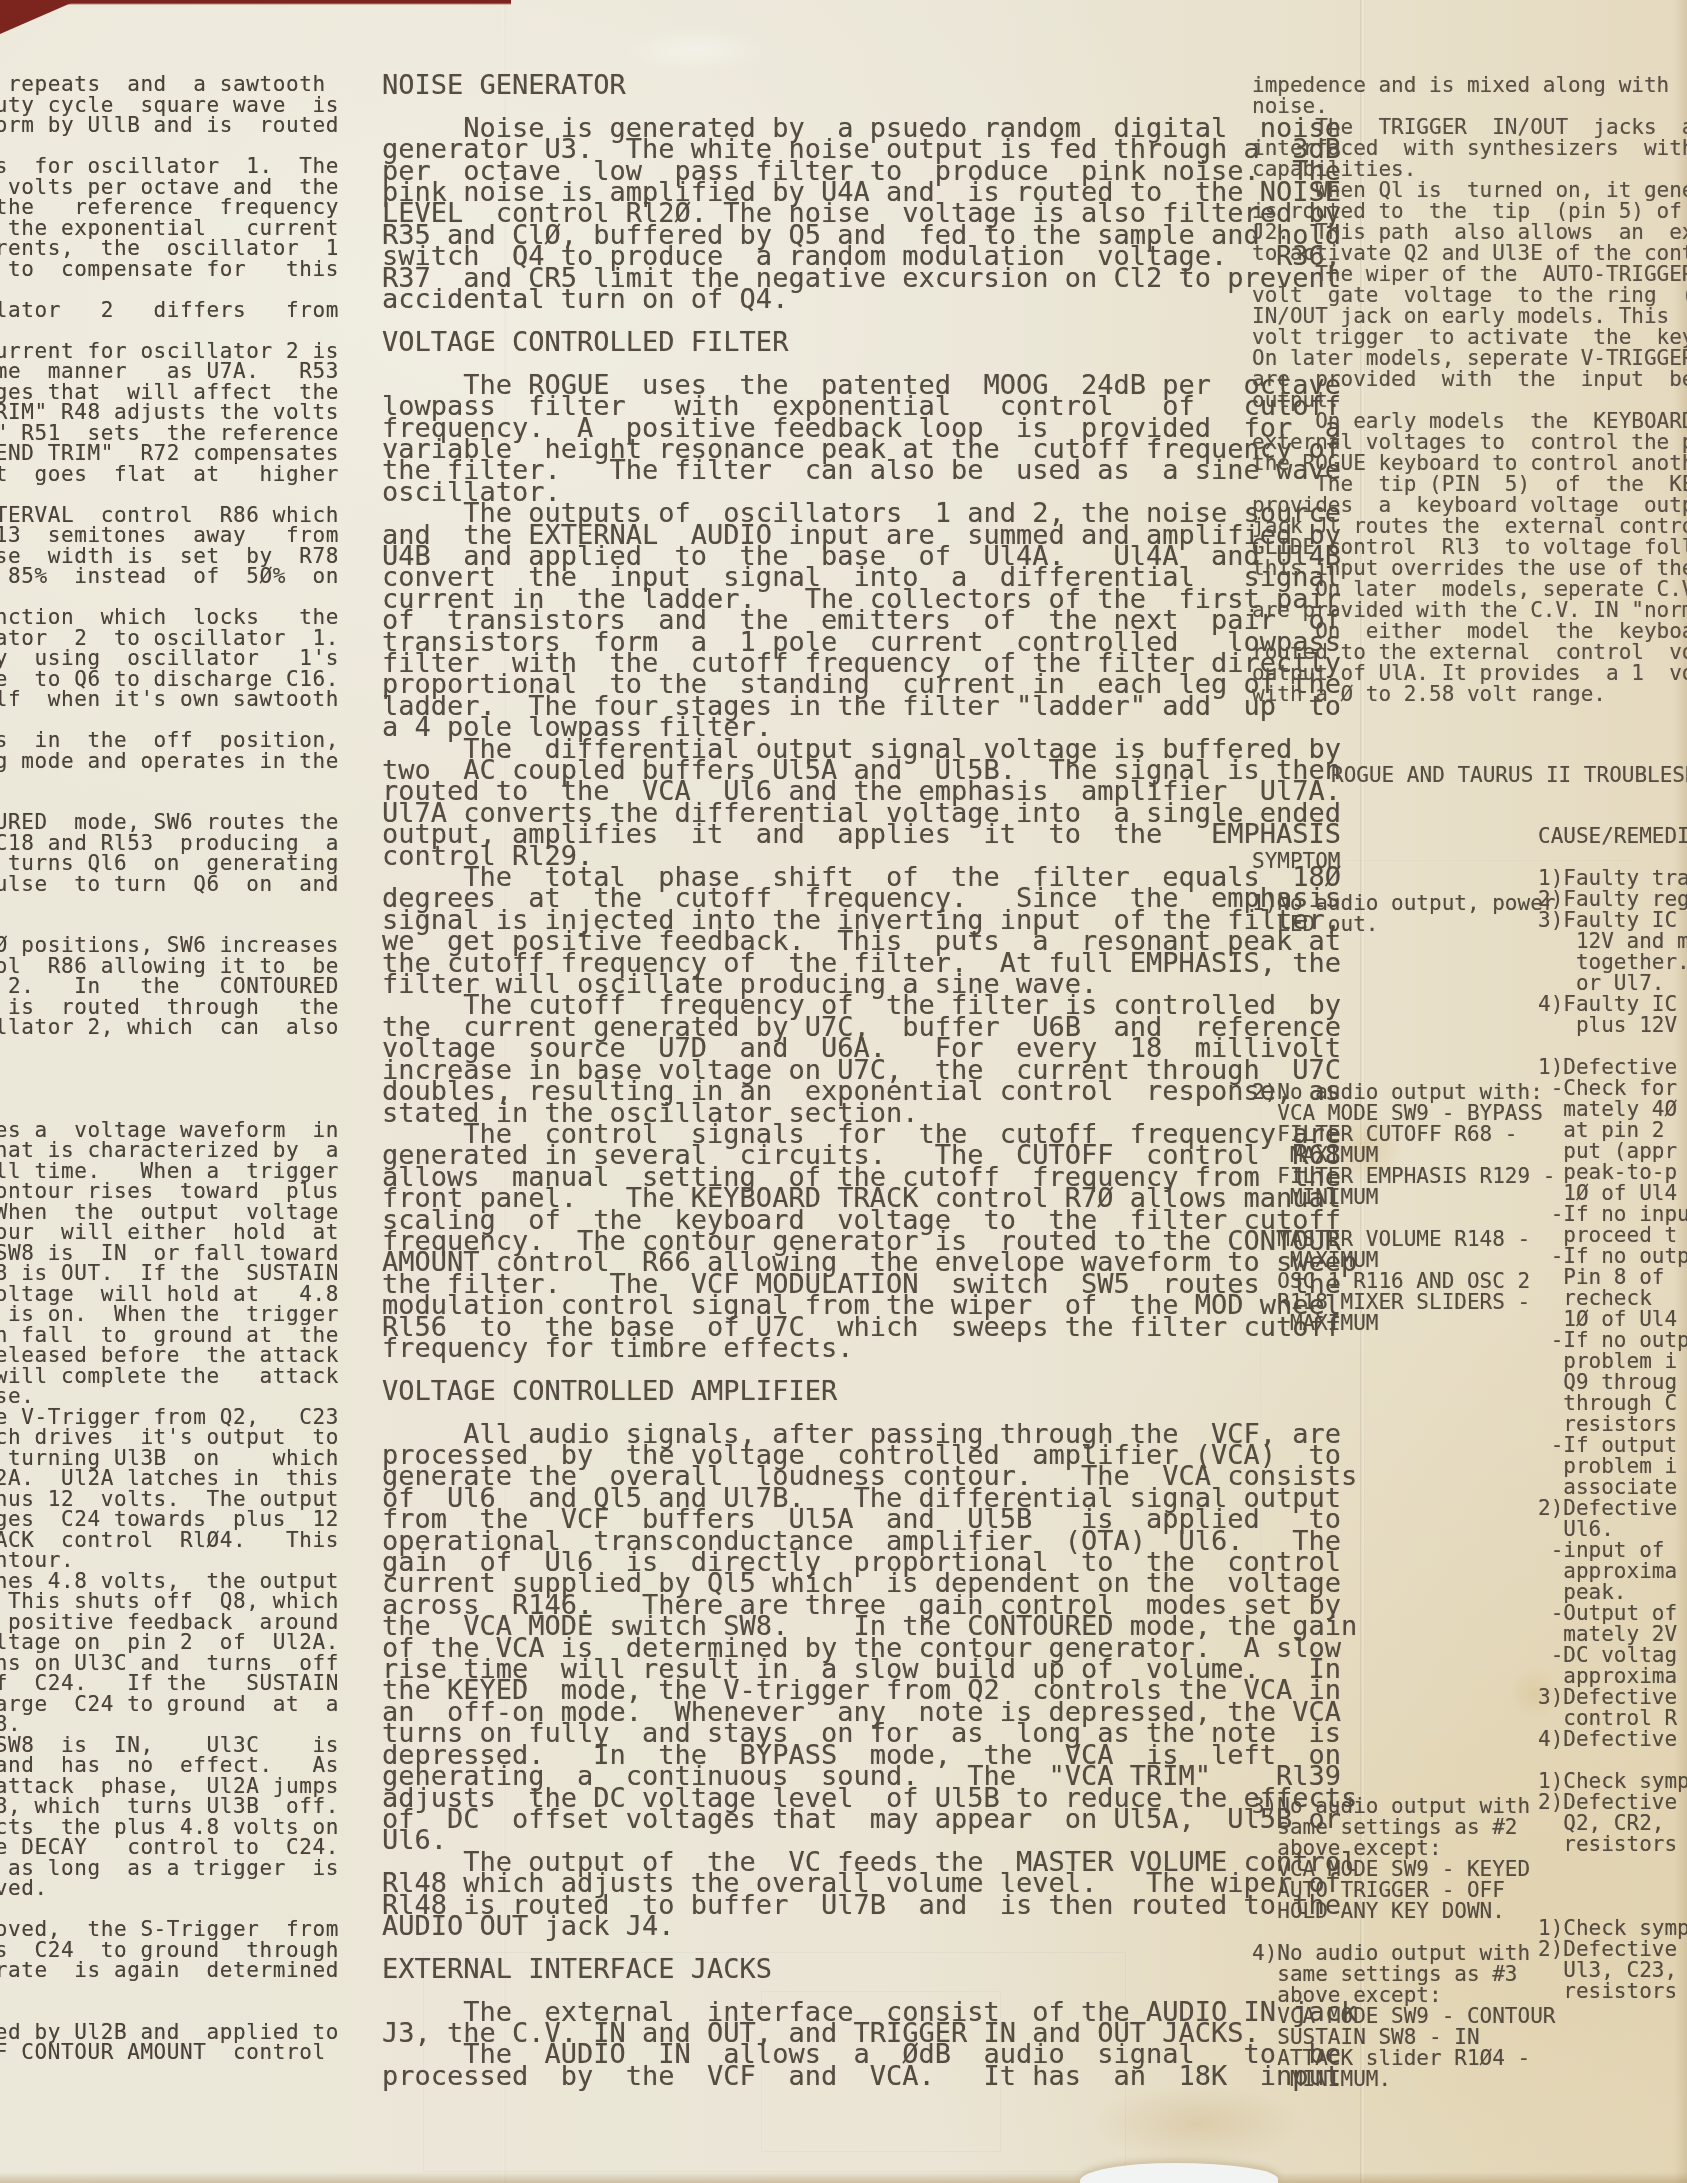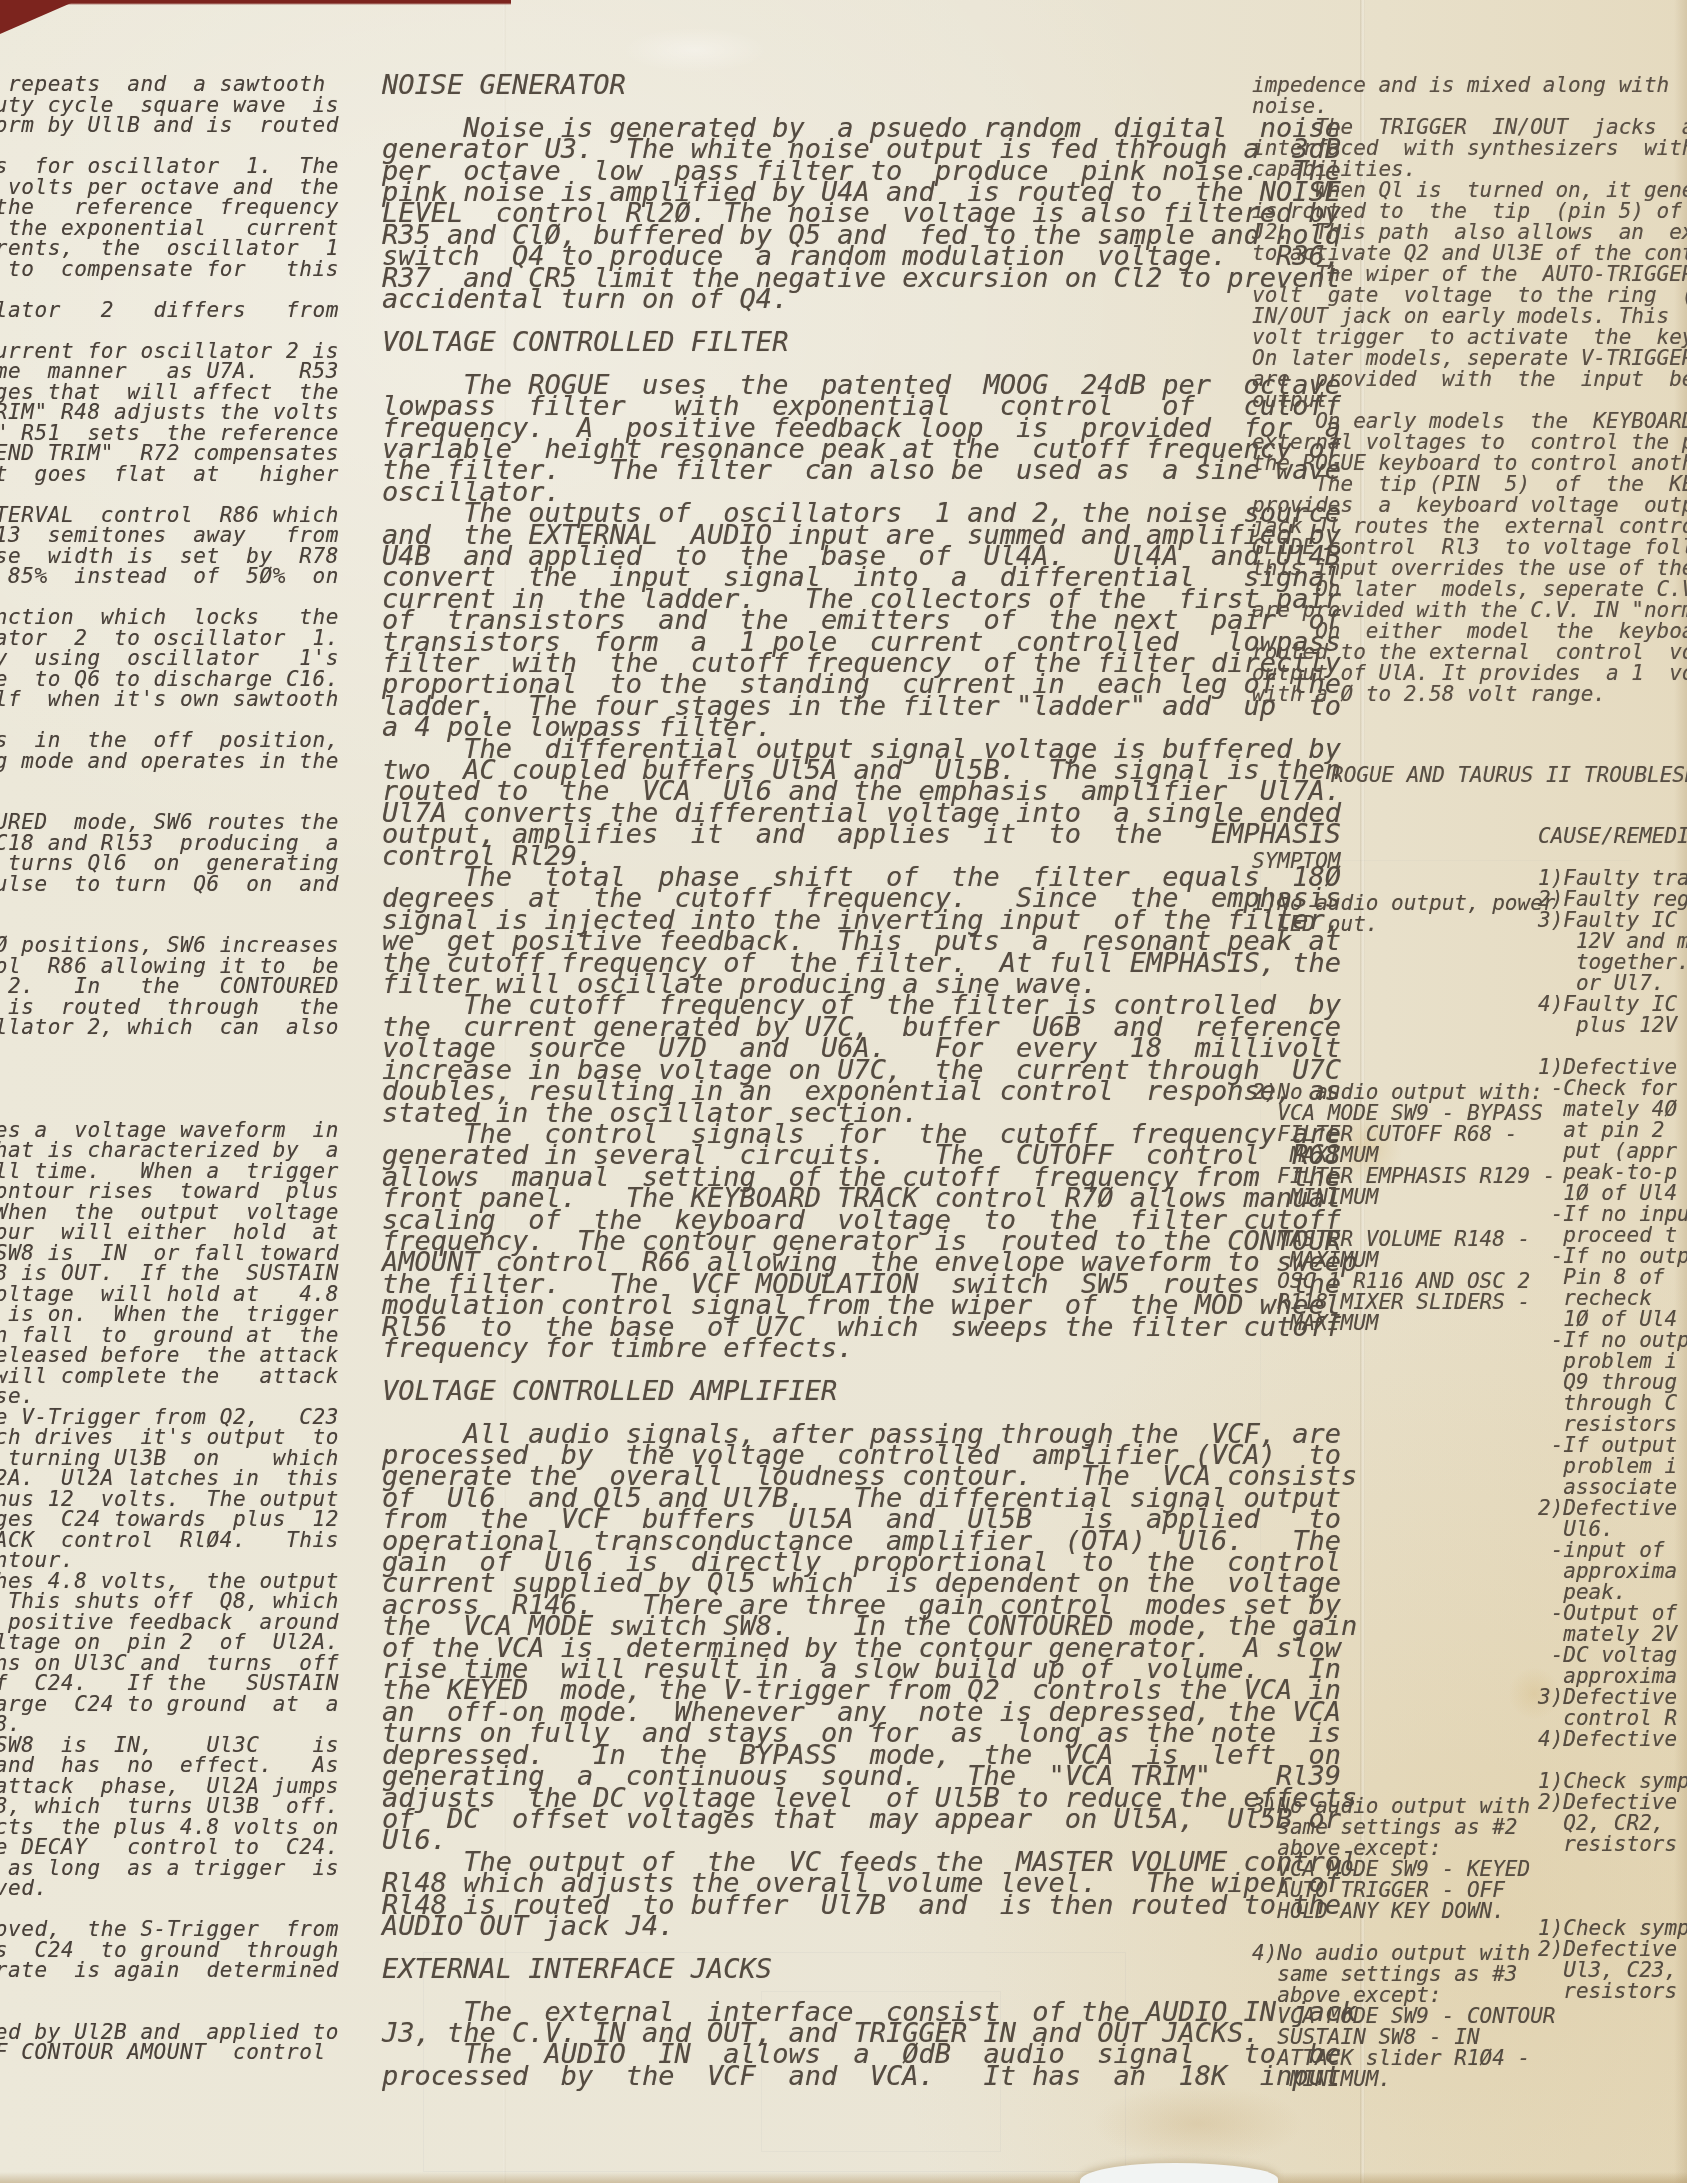--- a/index.html
+++ b/index.html
@@ -3,21 +3,20 @@
 <meta charset="utf-8">
 <style>
   html,body{margin:0;padding:0;}
   body{width:1687px;height:2183px;position:relative;overflow:hidden;
        font-family:"DejaVu Sans Mono","Liberation Mono",monospace;}
   #page{position:absolute;left:0;top:0;width:1687px;height:2183px;overflow:hidden;
     background:
       radial-gradient(1125px 860px at 28% 14%, rgba(255,255,255,0.28), rgba(255,255,255,0) 70%),
       radial-gradient(926px 1059px at 88% 88%, rgba(214,188,130,0.30), rgba(214,188,130,0) 65%),
       linear-gradient(90deg,#ece8d9 0%,#eae5d5 58%,#e8e0ca 82%,#e5dabf 100%);
-    font-style: italic;
   }
   .txt{position:absolute;white-space:pre;color:#51493f;
        text-shadow:0 0 0.7px rgba(90,78,64,0.45);}
   #left-col{left:-5.3px;top:74px;font-size:21px;line-height:20.5px;letter-spacing:0.6px;color:#49413a;}
   #mid-col{left:382px;top:74px;font-size:27px;line-height:21.4px;color:#544b41;}
   #right-col{left:1252px;top:75px;font-size:21px;line-height:21px;color:#5a5045;}
   #ts-heading{left:1331px;top:765px;font-size:21px;line-height:21px;color:#574e43;}
   #symptom-col{left:1252px;top:851px;font-size:21px;line-height:21px;color:#554c41;}
   #cause-col{left:1538px;top:826px;font-size:21px;line-height:21px;color:#554c41;}
   .backing{position:absolute;background:#7c241e;}

